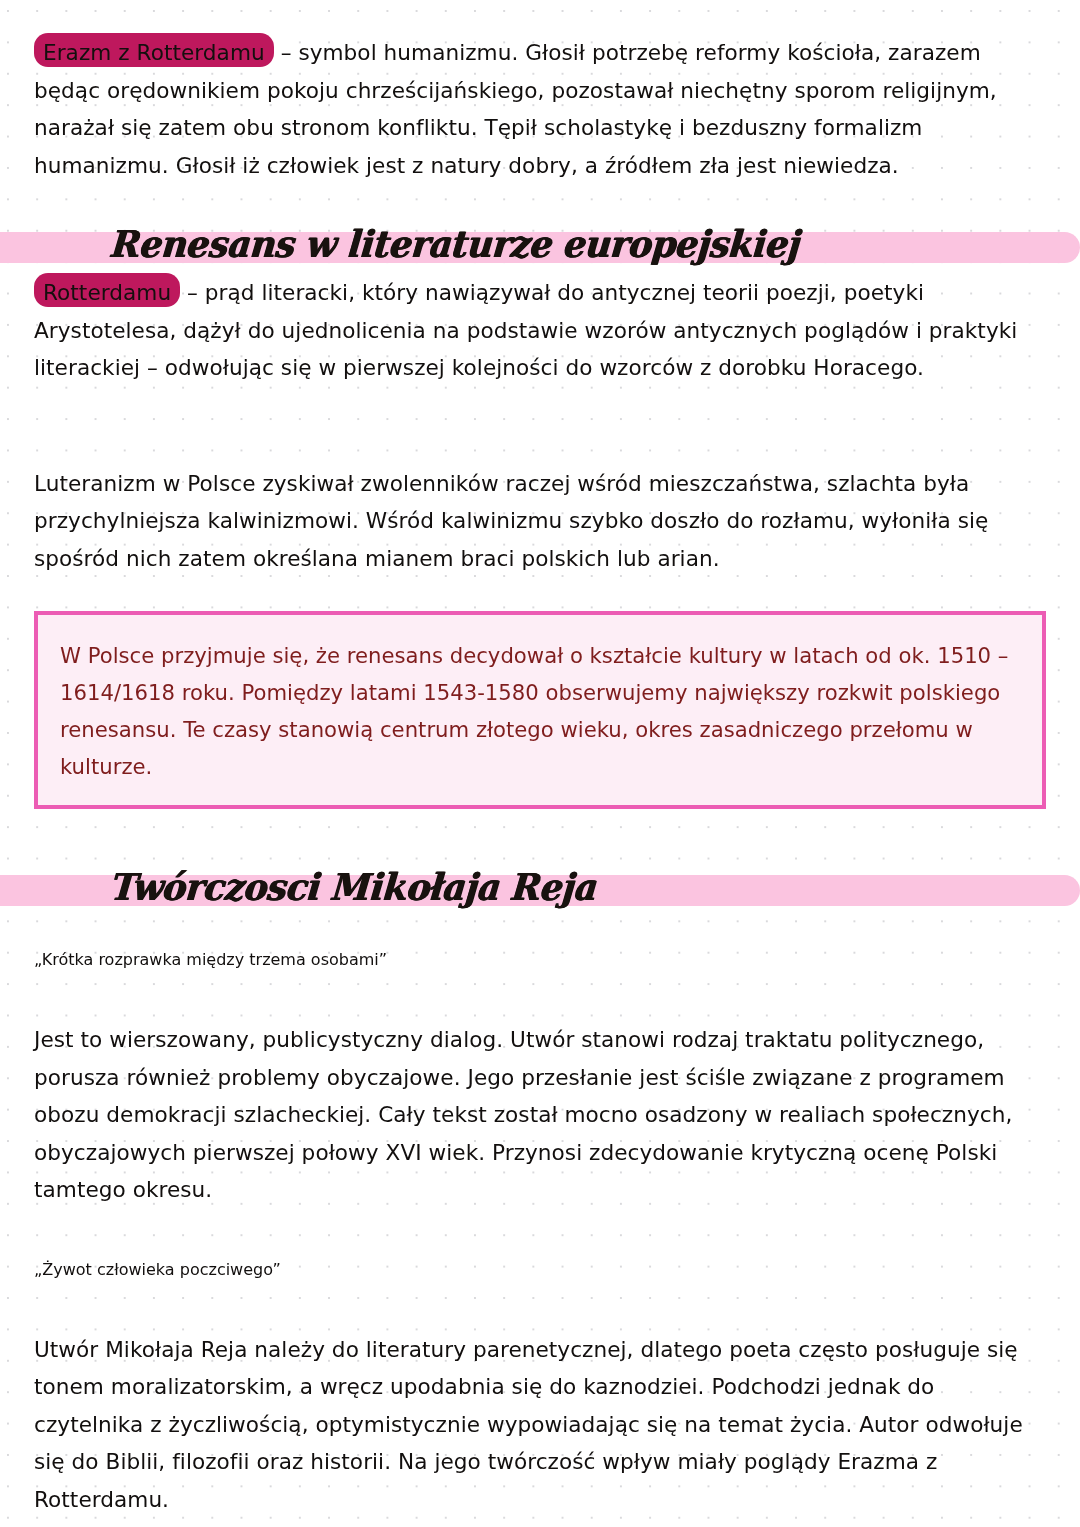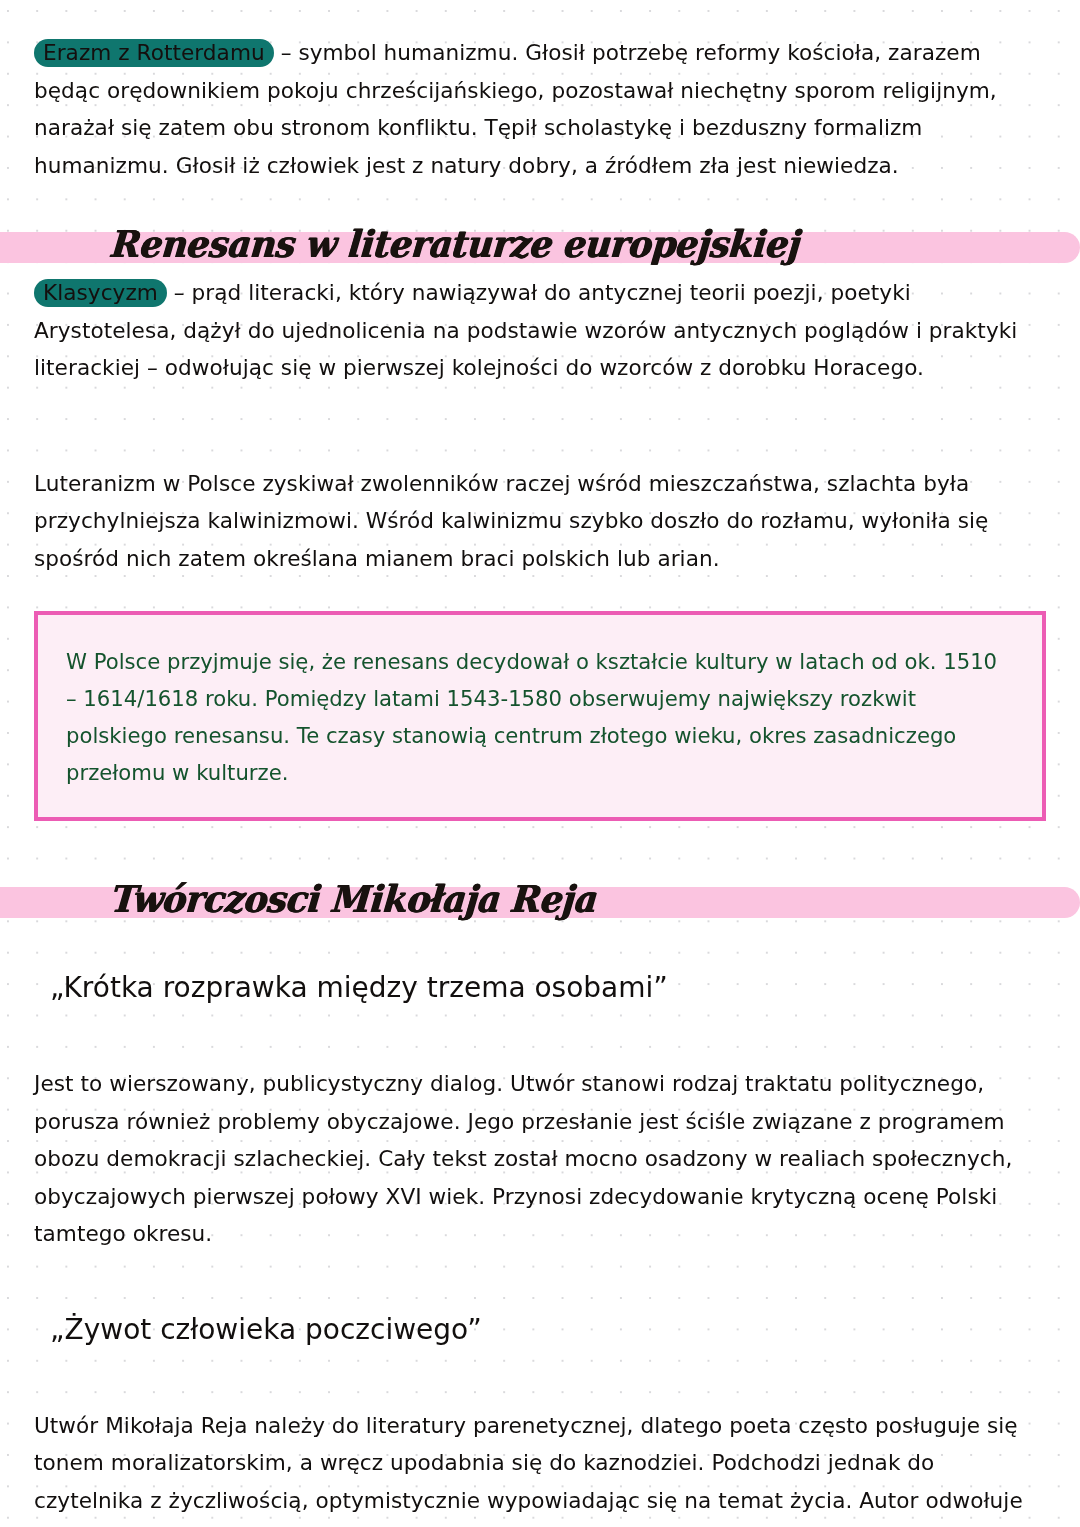--- a/index.html
+++ b/index.html
@@ -35,23 +35,23 @@
     margin: 0;
     font-size: 21.6px;
     line-height: 37.5px;
     letter-spacing: 0.05px;
     color: #120f0e;
     font-weight: 500;
   }
 
   
   .pill {
-    background-color: #0f766e;
+    background-color: #be185d;
     border-radius: 14px;
-    padding: 1px 9px 2px 9px;
+    padding: 7px 9px 2px 9px;
     box-decoration-break: clone;
     -webkit-box-decoration-break: clone;
     color: #140f0e;
   }
 
   
   .heading-row {
     position: relative;
     height: 56px;
   }
@@ -82,31 +82,31 @@
   }
 
   
   .factbox {
     box-sizing: border-box;
     border: 4px solid #ec5cb4;
     background-color: #fdeef6;
     padding: 22px 24px 20px 22px;
   }
   .factbox p {
-    margin: 6px;
+    margin: 0;
     font-size: 21.2px;
     line-height: 37px;
-    color: #14532d;
+    color: #7f1d1d;
     font-weight: 500;
   }
 
   
   .worktitle {
-    margin: 16px;
-    font-size: 28px;
+    margin: 0;
+    font-size: 16px;
     line-height: 34px;
     font-weight: 500;
     color: #120f0e;
   }
 
   
   .sp-1 { height: 26px; }
   .sp-2 { height: 34px; }
   .sp-3 { height: 44px; }
   .sp-4 { height: 52px; }
@@ -120,21 +120,21 @@
 
   <p class="para"><span class="pill">Erazm z Rotterdamu</span><span> – symbol humanizmu. Głosił potrzebę reformy kościoła, zarazem będąc orędownikiem pokoju chrześcijańskiego, pozostawał niechętny sporom religijnym, narażał się zatem obu stronom konfliktu. Tępił scholastykę i bezduszny formalizm humanizmu. Głosił iż człowiek jest z natury dobry, a źródłem zła jest niewiedza.</span></p>
 
   <div class="sp-2"></div>
 
   <div class="heading-row">
     <div class="heading-bar"></div>
     <span class="heading-text">Renesans w literaturze europejskiej</span>
   </div>
 
-  <p class="para"><span class="pill">Klasycyzm</span><span> – prąd literacki, który nawiązywał do antycznej teorii poezji, poetyki Arystotelesa, dążył do ujednolicenia na podstawie wzorów antycznych poglądów i praktyki literackiej – odwołując się w pierwszej kolejności do wzorców z dorobku Horacego.</span></p>
+  <p class="para"><span class="pill">Rotterdamu</span><span> – prąd literacki, który nawiązywał do antycznej teorii poezji, poetyki Arystotelesa, dążył do ujednolicenia na podstawie wzorów antycznych poglądów i praktyki literackiej – odwołując się w pierwszej kolejności do wzorców z dorobku Horacego.</span></p>
 
   <div class="sp-2"></div>
 
 
   <div class="sp-3"></div>
 
   <p class="para">Luteranizm w Polsce zyskiwał zwolenników raczej wśród mieszczaństwa, szlachta była przychylniejsza kalwinizmowi. Wśród kalwinizmu szybko doszło do rozłamu, wyłoniła się spośród nich zatem określana mianem braci polskich lub arian.</p>
 
   <div class="sp-2"></div>
 

